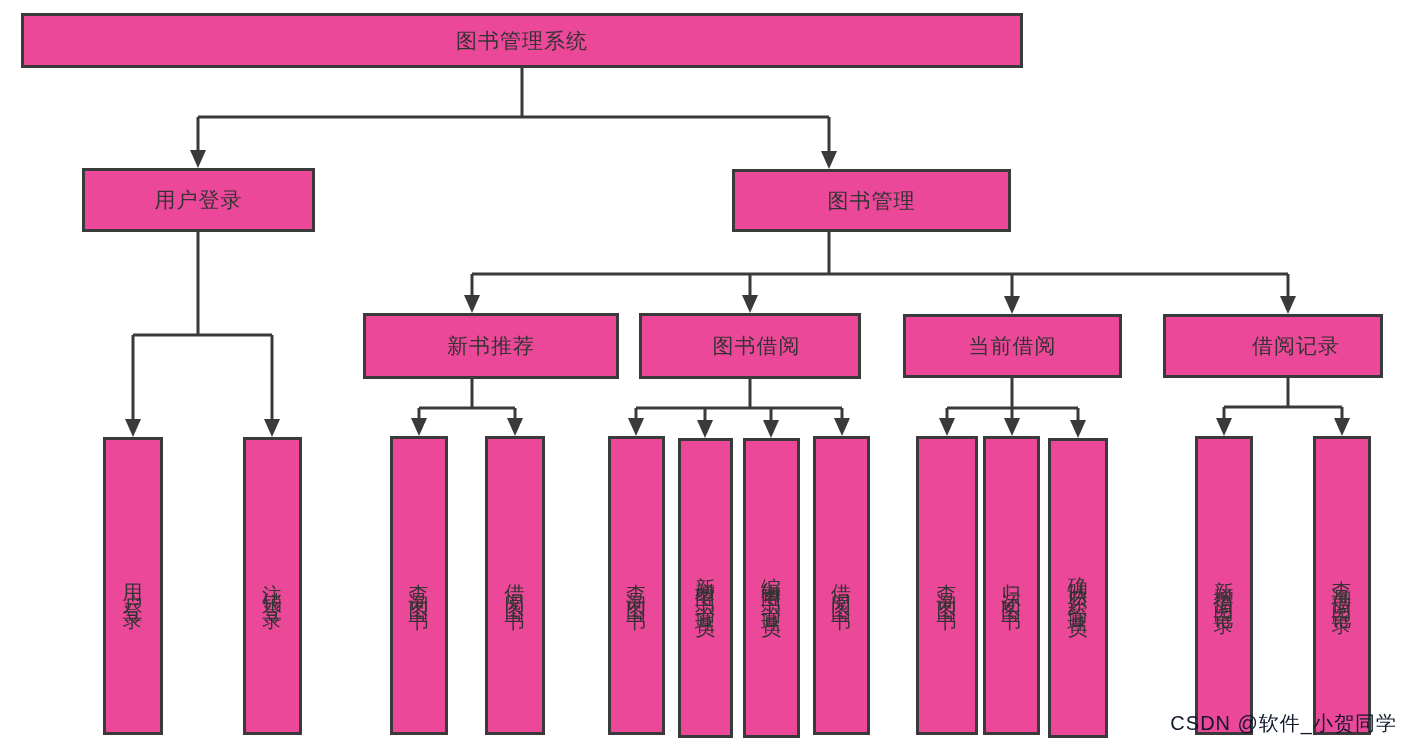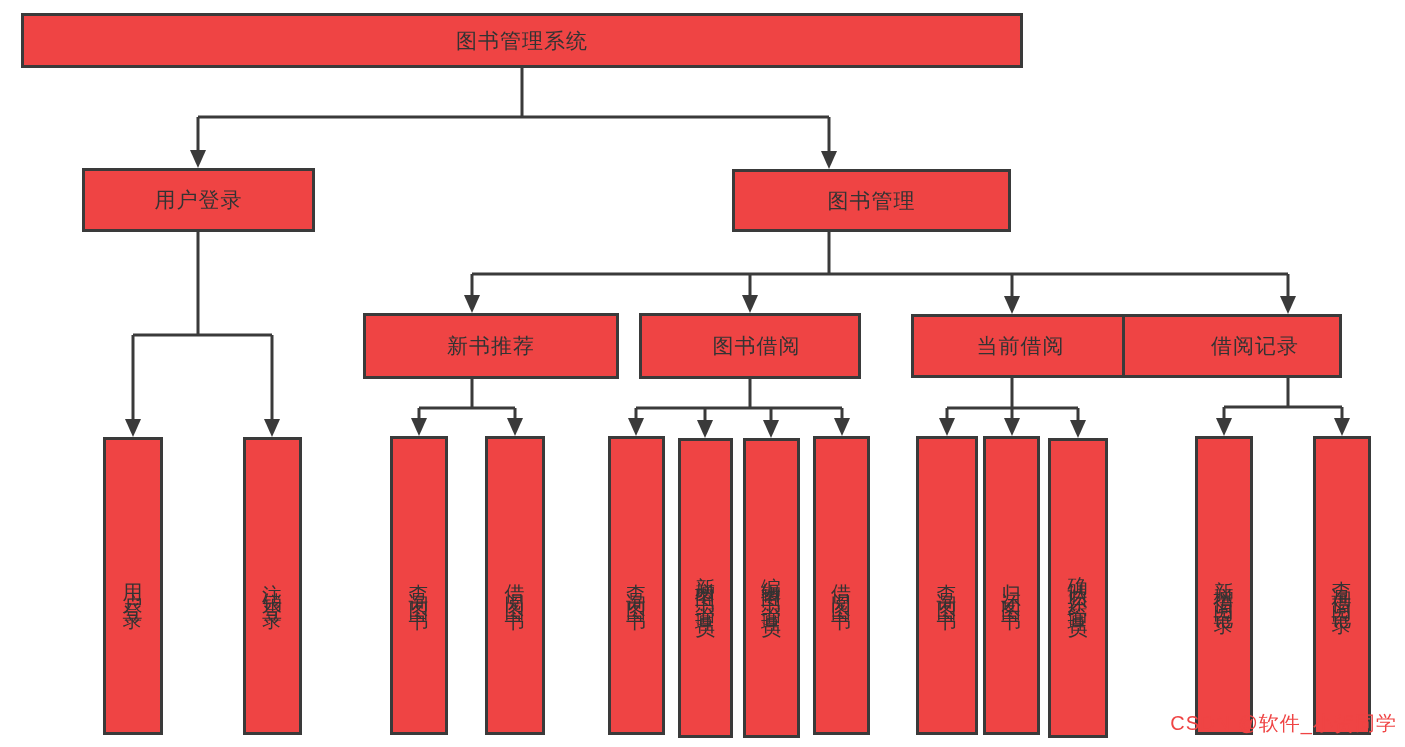--- a/index.html
+++ b/index.html
@@ -14,40 +14,40 @@
   }
   #connectors {
     position: absolute;
     left: 0; top: 0;
     width: 1405px; height: 747px;
   }
   .node {
     position: absolute;
     box-sizing: border-box;
     border: 3px solid #3a3a3a;
-    background: #ef4444;
+    background: #ec4899;
     display: flex;
     align-items: center;
     justify-content: center;
     text-align: center;
   }
   .h-node { font-size: 21px; letter-spacing: 1px; }
   .v-node {
     font-size: 20px;
     writing-mode: vertical-lr;
     text-orientation: mixed;
     letter-spacing: 9px;
     line-height: 1;
   }
   #watermark {
     position: absolute;
     right: 8px;
     bottom: 10px;
     font-size: 20px;
-    color: #ef4444;
+    color: #0f172a;
     letter-spacing: 1px;
     white-space: nowrap;
   }
   .stroke { stroke: #3a3a3a; stroke-width: 3; fill: none; }
   .head { fill: #3a3a3a; stroke: none; }
 </style>
 </head>
 <body>
 
 <div id="canvas">
@@ -121,22 +121,22 @@
     </g>
   </svg>
 
   <div class="node h-node" style="left:21px; top:13px; width:1002px; height:55px;">图书管理系统</div>
 
   <div class="node h-node" style="left:82px; top:168px; width:233px; height:64px;">用户登录</div>
   <div class="node h-node" style="left:712px; top:169px; width:279px; height:63px;margin-left:20px;">图书管理</div>
 
   <div class="node h-node" style="left:363px; top:313px; width:256px; height:66px;">新书推荐</div>
   <div class="node h-node" style="left:639px; top:313px; width:222px; height:66px;padding-left:13px;">图书借阅</div>
-  <div class="node h-node" style="left:903px; top:314px; width:219px; height:64px;margin-left:8px;">当前借阅</div>
-  <div class="node h-node" style="left:1122px; top:314px; width:220px; height:64px;padding-left:46px;">借阅记录</div>
+  <div class="node h-node" style="left:903px; top:314px; width:219px; height:64px;">当前借阅</div>
+  <div class="node h-node" style="left:1163px; top:314px; width:220px; height:64px;padding-left:46px;">借阅记录</div>
 
   <div class="node v-node" style="left:103px; top:437px; width:60px; height:298px;">用户登录</div>
   <div class="node v-node" style="left:243px; top:437px; width:59px; height:298px;">注销登录</div>
 
   <div class="node v-node" style="left:390px; top:436px; width:58px; height:299px;">查询图书</div>
   <div class="node v-node" style="left:485px; top:436px; width:60px; height:299px;">借阅图书</div>
 
   <div class="node v-node" style="left:608px; top:436px; width:57px; height:299px;">查询图书</div>
   <div class="node v-node" style="left:678px; top:438px; width:55px; height:300px; letter-spacing:6px;">新增图书（管理员）</div>
   <div class="node v-node" style="left:743px; top:438px; width:57px; height:300px; letter-spacing:6px;">编辑图书（管理员）</div>

